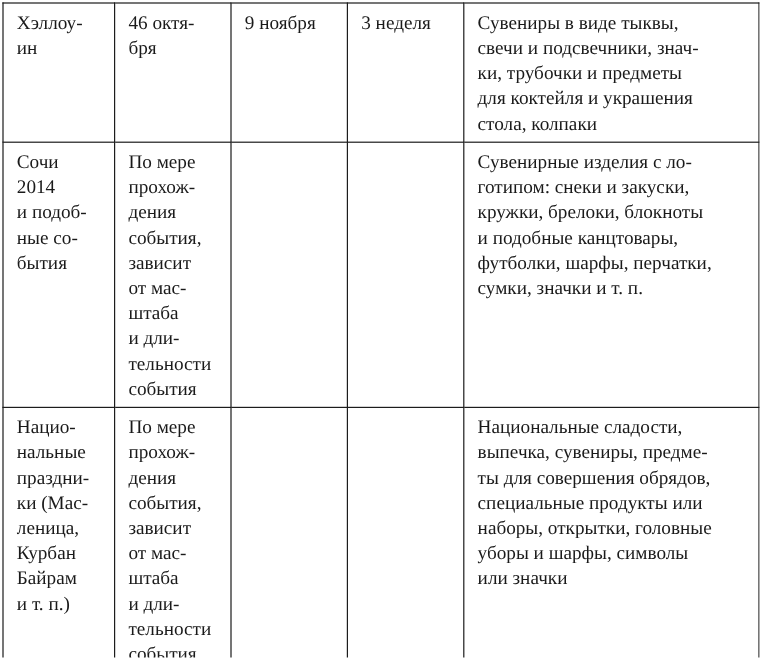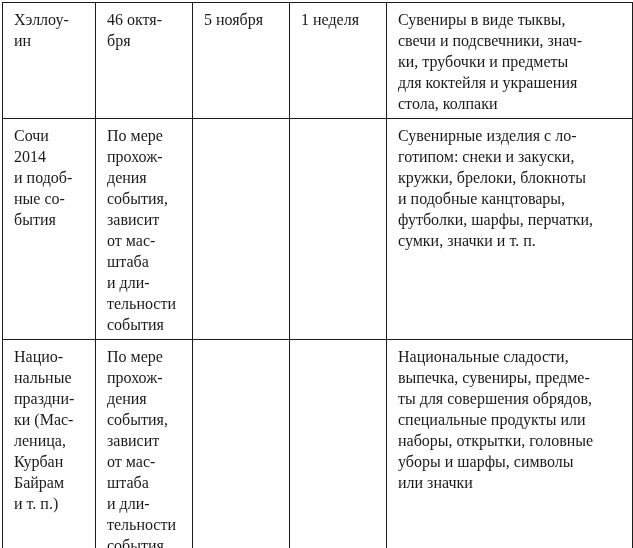--- a/index.html
+++ b/index.html
@@ -58,22 +58,22 @@
       <col class="c-end">
       <col class="c-duration">
       <col class="c-products">
     </colgroup>
     <tbody>
       <tr class="row-1">
         <td class="col-event">Хэллоу-
 ин</td>
         <td class="col-start">46 октя-
 бря</td>
-        <td class="col-end">5 ноября</td>
-        <td class="col-duration">1 неделя</td>
+        <td class="col-end">9 ноября</td>
+        <td class="col-duration">3 неделя</td>
         <td class="col-products">Сувениры в виде тыквы,
 свечи и подсвечники, знач-
 ки, трубочки и предметы
 для коктейля и украшения
 стола, колпаки</td>
       </tr>
       <tr class="row-2">
         <td class="col-event">Сочи
 2014
 и подоб-

